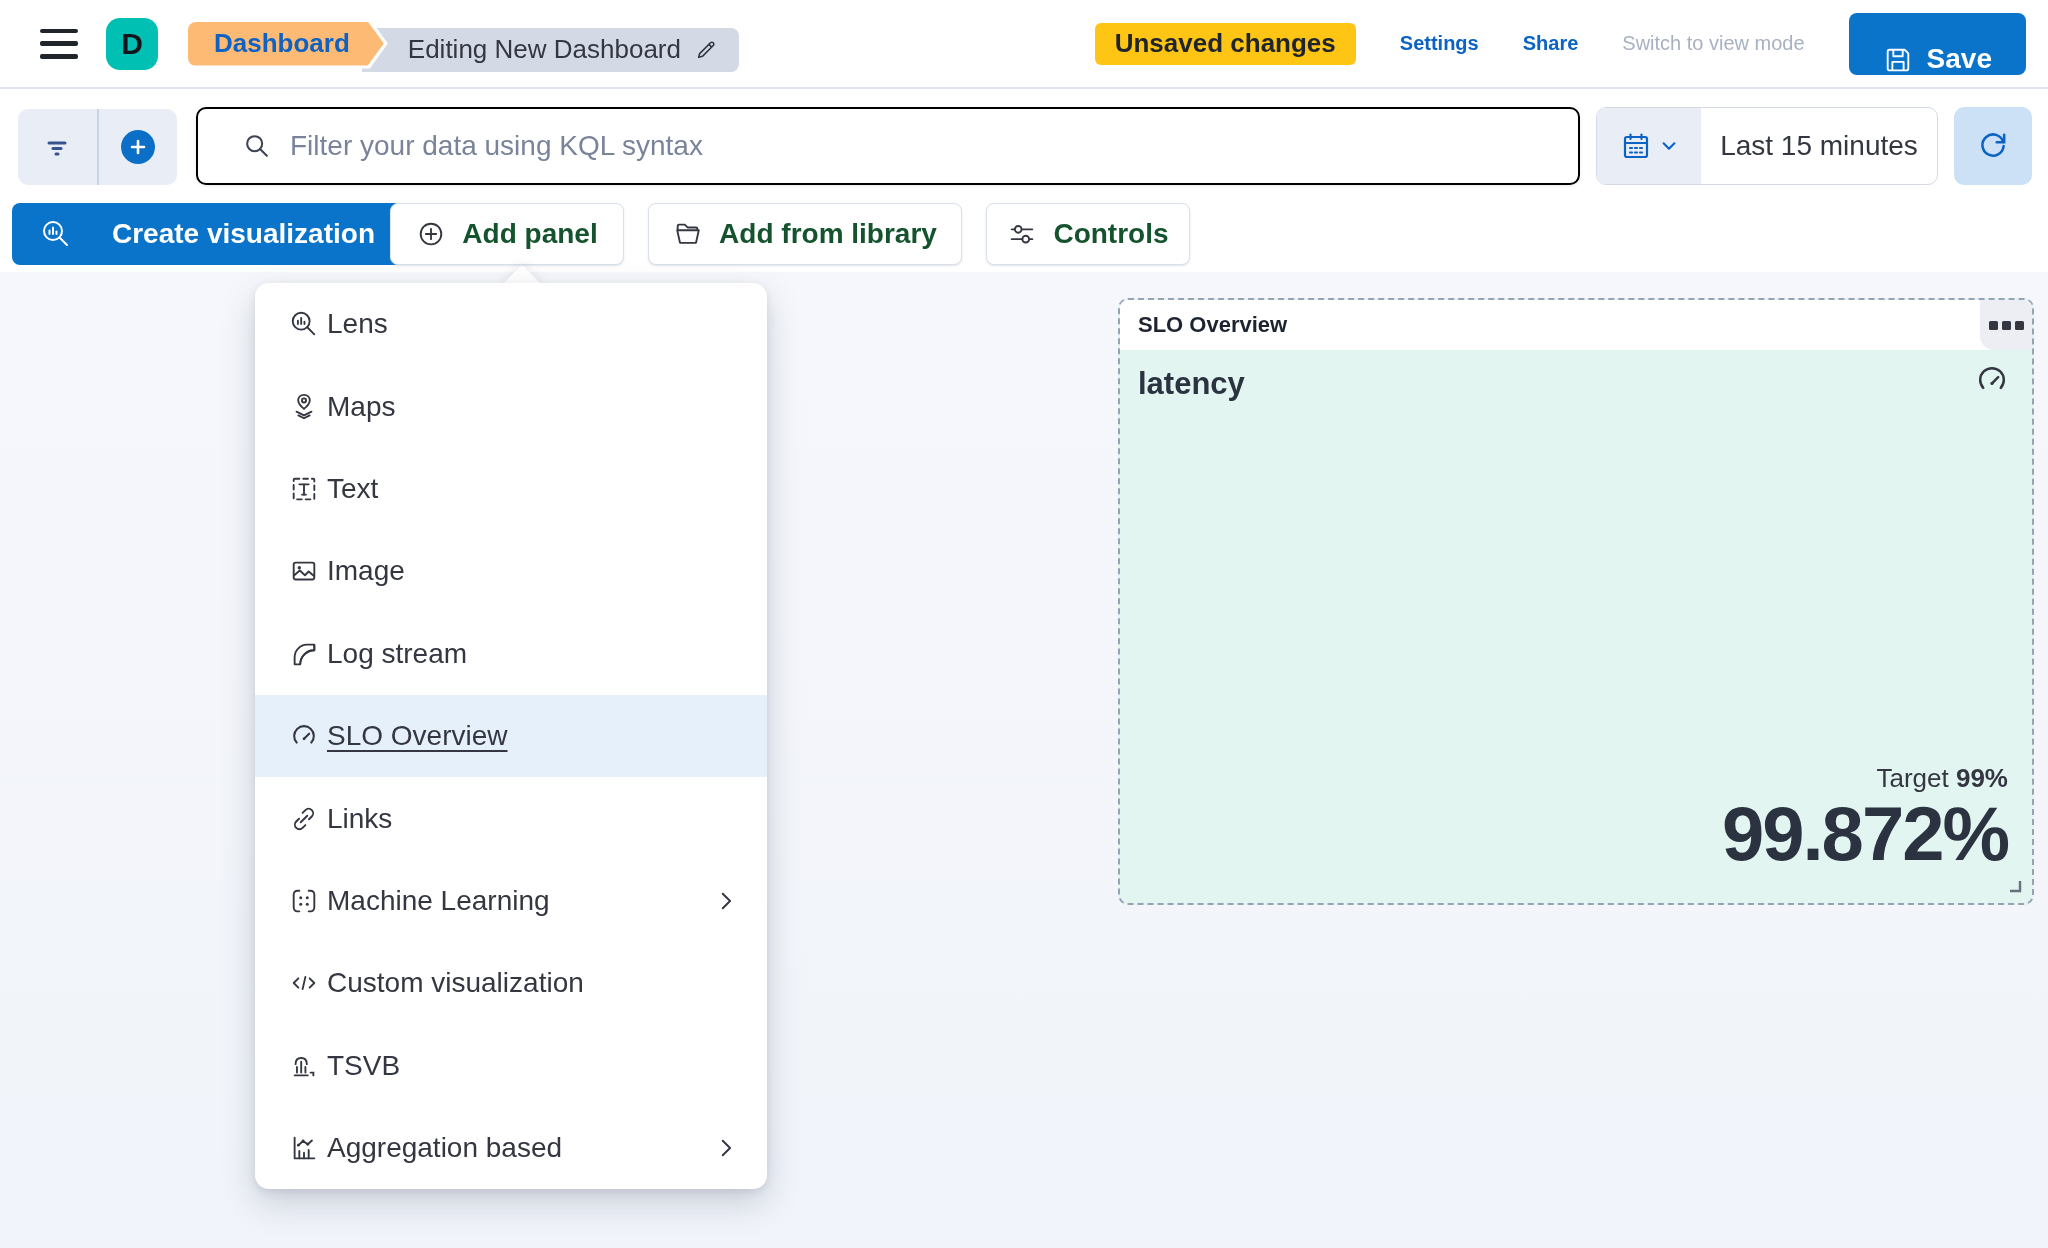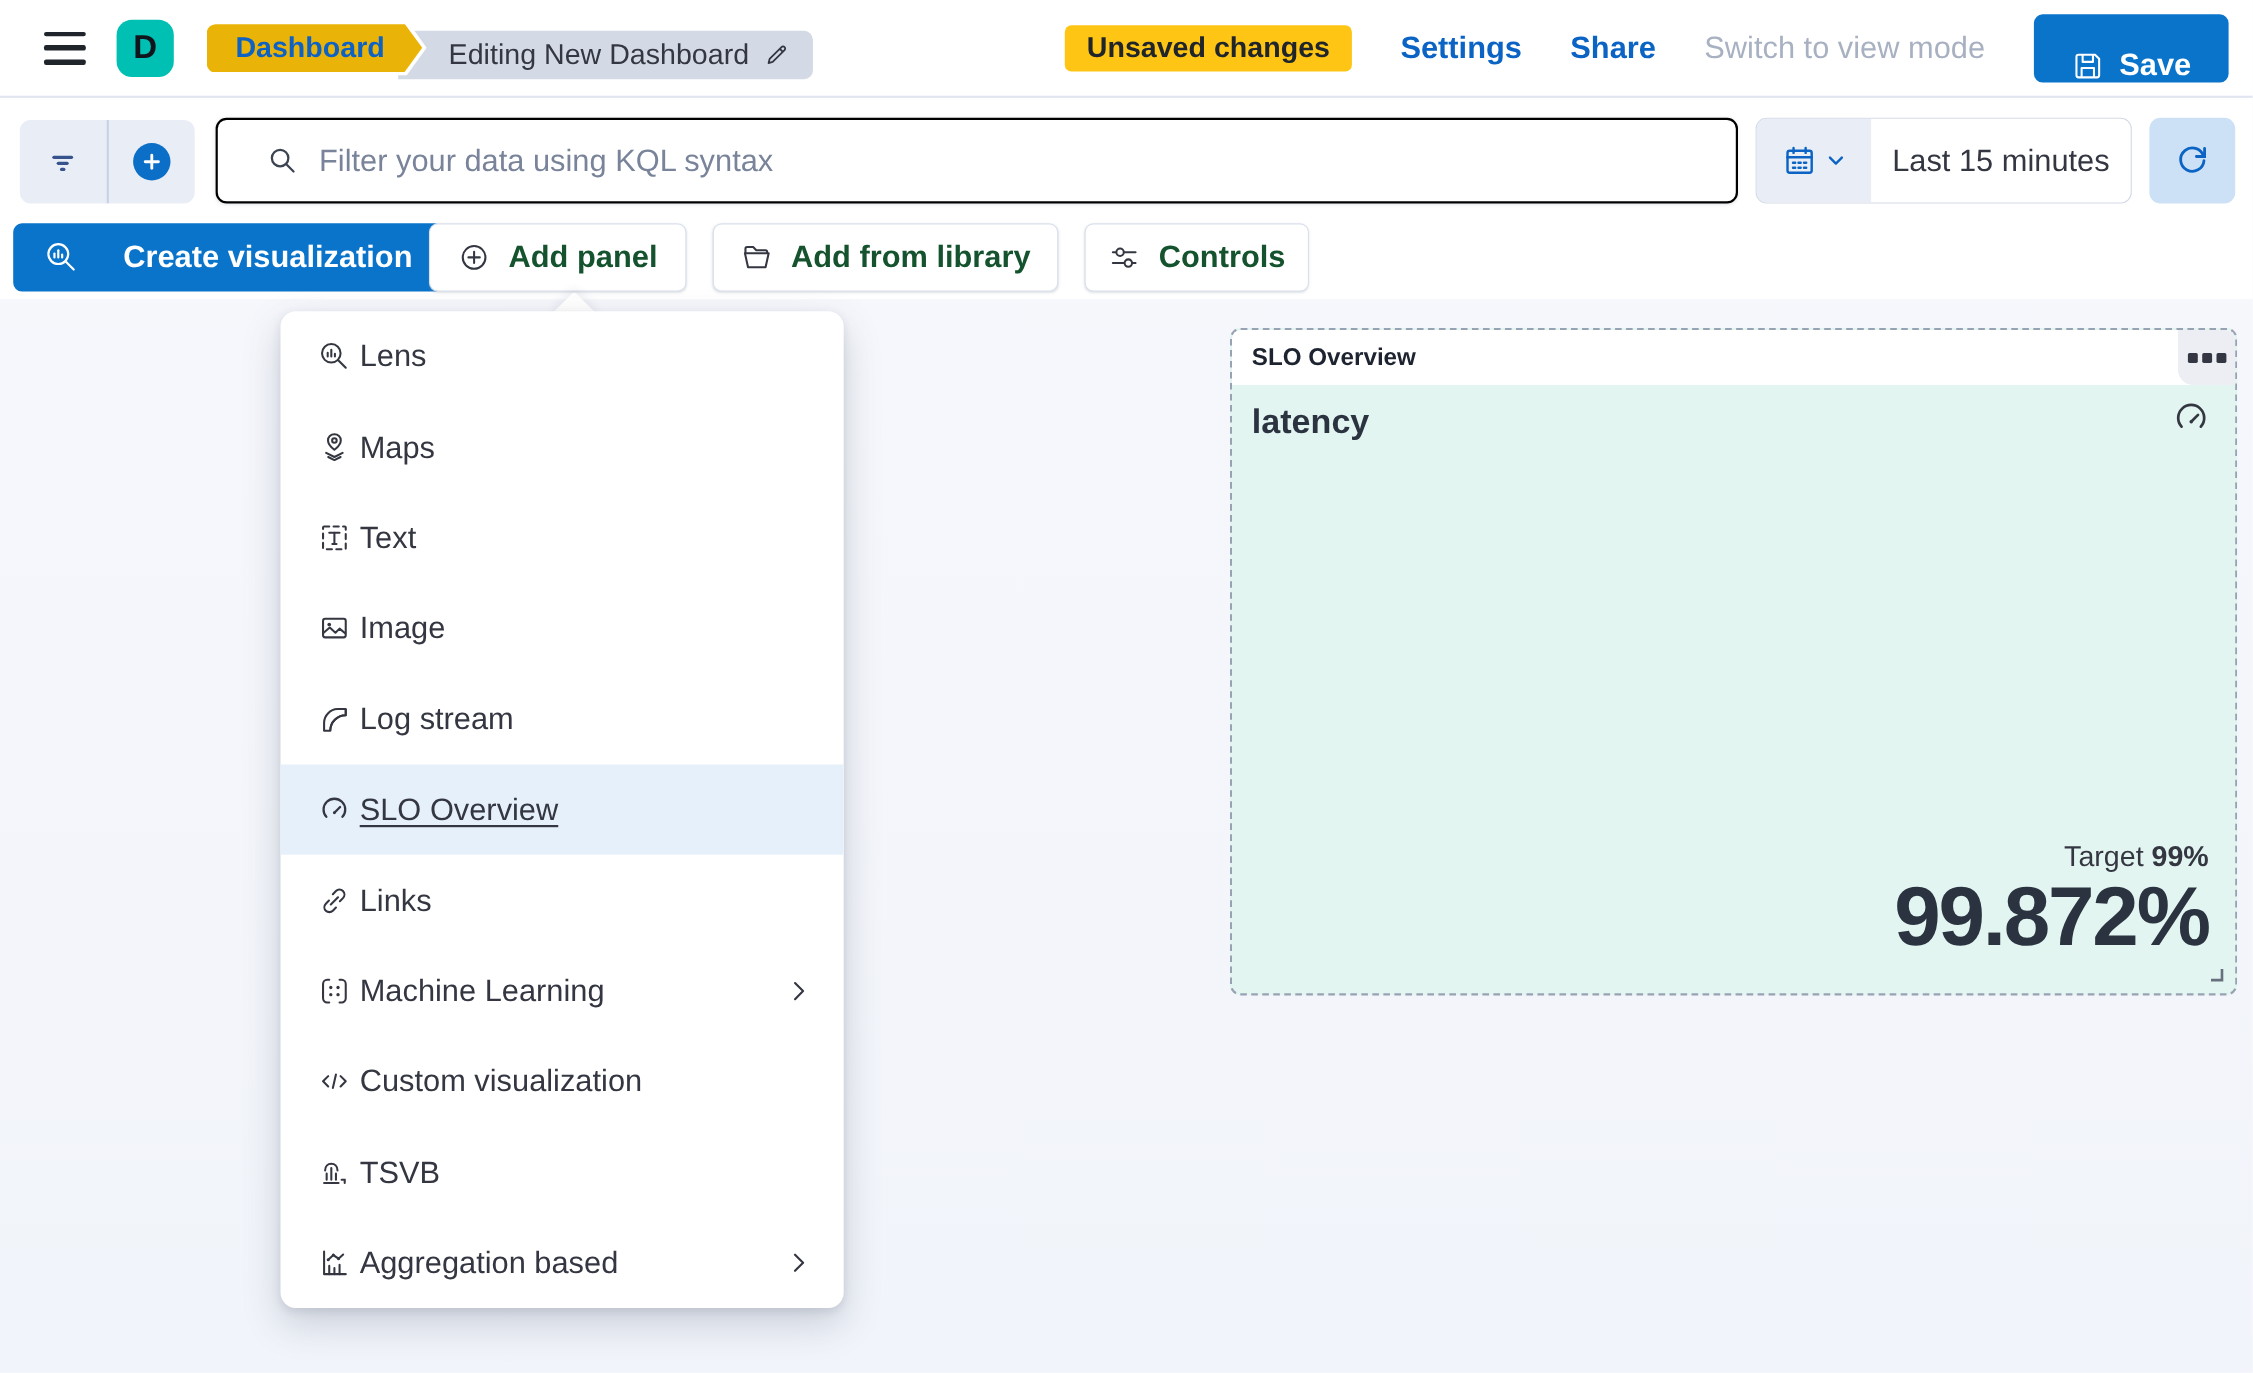--- a/index.html
+++ b/index.html
@@ -17,29 +17,29 @@
   .hamburger { width:38px; height:30px; margin-left:40px; display:flex; flex-direction:column;
                justify-content:space-between; cursor:pointer; }
   .hamburger span { display:block; height:4.5px; background:#20252B; border-radius:2px; }
   .space-avatar { width:52px; height:52px; margin-left:28px; background:#00BFB3; border-radius:14px;
                   display:flex; align-items:center; justify-content:center;
                   font-size:30px; font-weight:bold; color:#10151B; }
   .crumbs { display:flex; align-items:center; margin-left:30px; }
   .crumb-blue-wrap { position:relative; z-index:2; background:#fff; height:50px; display:flex; align-items:center;
                      border-radius:10px 0 0 10px; padding-right:4px;
                      clip-path: polygon(0 0, calc(100% - 18px) 0, 100% 50%, calc(100% - 18px) 100%, 0 100%); }
-  .crumb-blue { background:#eab308; color:#0E62C4; height:44px; display:flex; align-items:center;
+  .crumb-blue { background:#fdba74; color:#0E62C4; height:44px; display:flex; align-items:center;
                 font-size:26px; font-weight:600; padding:0 34px 0 26px; border-radius:8px 0 0 8px;
                 clip-path: polygon(0 0, calc(100% - 16px) 0, 100% 50%, calc(100% - 16px) 100%, 0 100%); }
   .crumb-gray { margin-left:-26px; background:#D3DAE6; color:#343741; height:44px; display:flex; align-items:center;
                 gap:12px; font-size:26px; font-weight:500; padding:0 20px 0 46px; border-radius:0 8px 8px 0;margin-top:12px; }
   .topbar-right { margin-left:auto; display:flex; align-items:center; gap:44px; margin-right:22px; }
   .badge-warning { background:#FEC514; color:#20252B; font-size:26px; font-weight:bold;
                    height:42px; display:flex; align-items:center; padding:0 20px; border-radius:6px; }
-  .top-link { font-size:28px; font-weight:600; color:#0B63C4; cursor:pointer; }
+  .top-link { font-size:20px; font-weight:600; color:#0B63C4; cursor:pointer; }
   .top-link.disabled { color:#A8B1C1; font-weight:500; cursor:default; }
   .save-btn { background:#0A74CB; color:#fff; font-size:28px; font-weight:600; height:62px;
               display:flex; align-items:flex-end; gap:14px; padding:0 34px; border-radius:8px;
               border:none; cursor:pointer; font-family:inherit; }
 
   
   .filter-group { position:absolute; left:18px; top:109px; width:159px; height:76px;
                   background:#E9EDF6; border-radius:10px; display:flex; overflow:hidden; }
   .filter-seg { flex:1; display:flex; align-items:center; justify-content:center; cursor:pointer; }
   .filter-seg + .filter-seg { border-left:2px solid #C9D3E8; }

